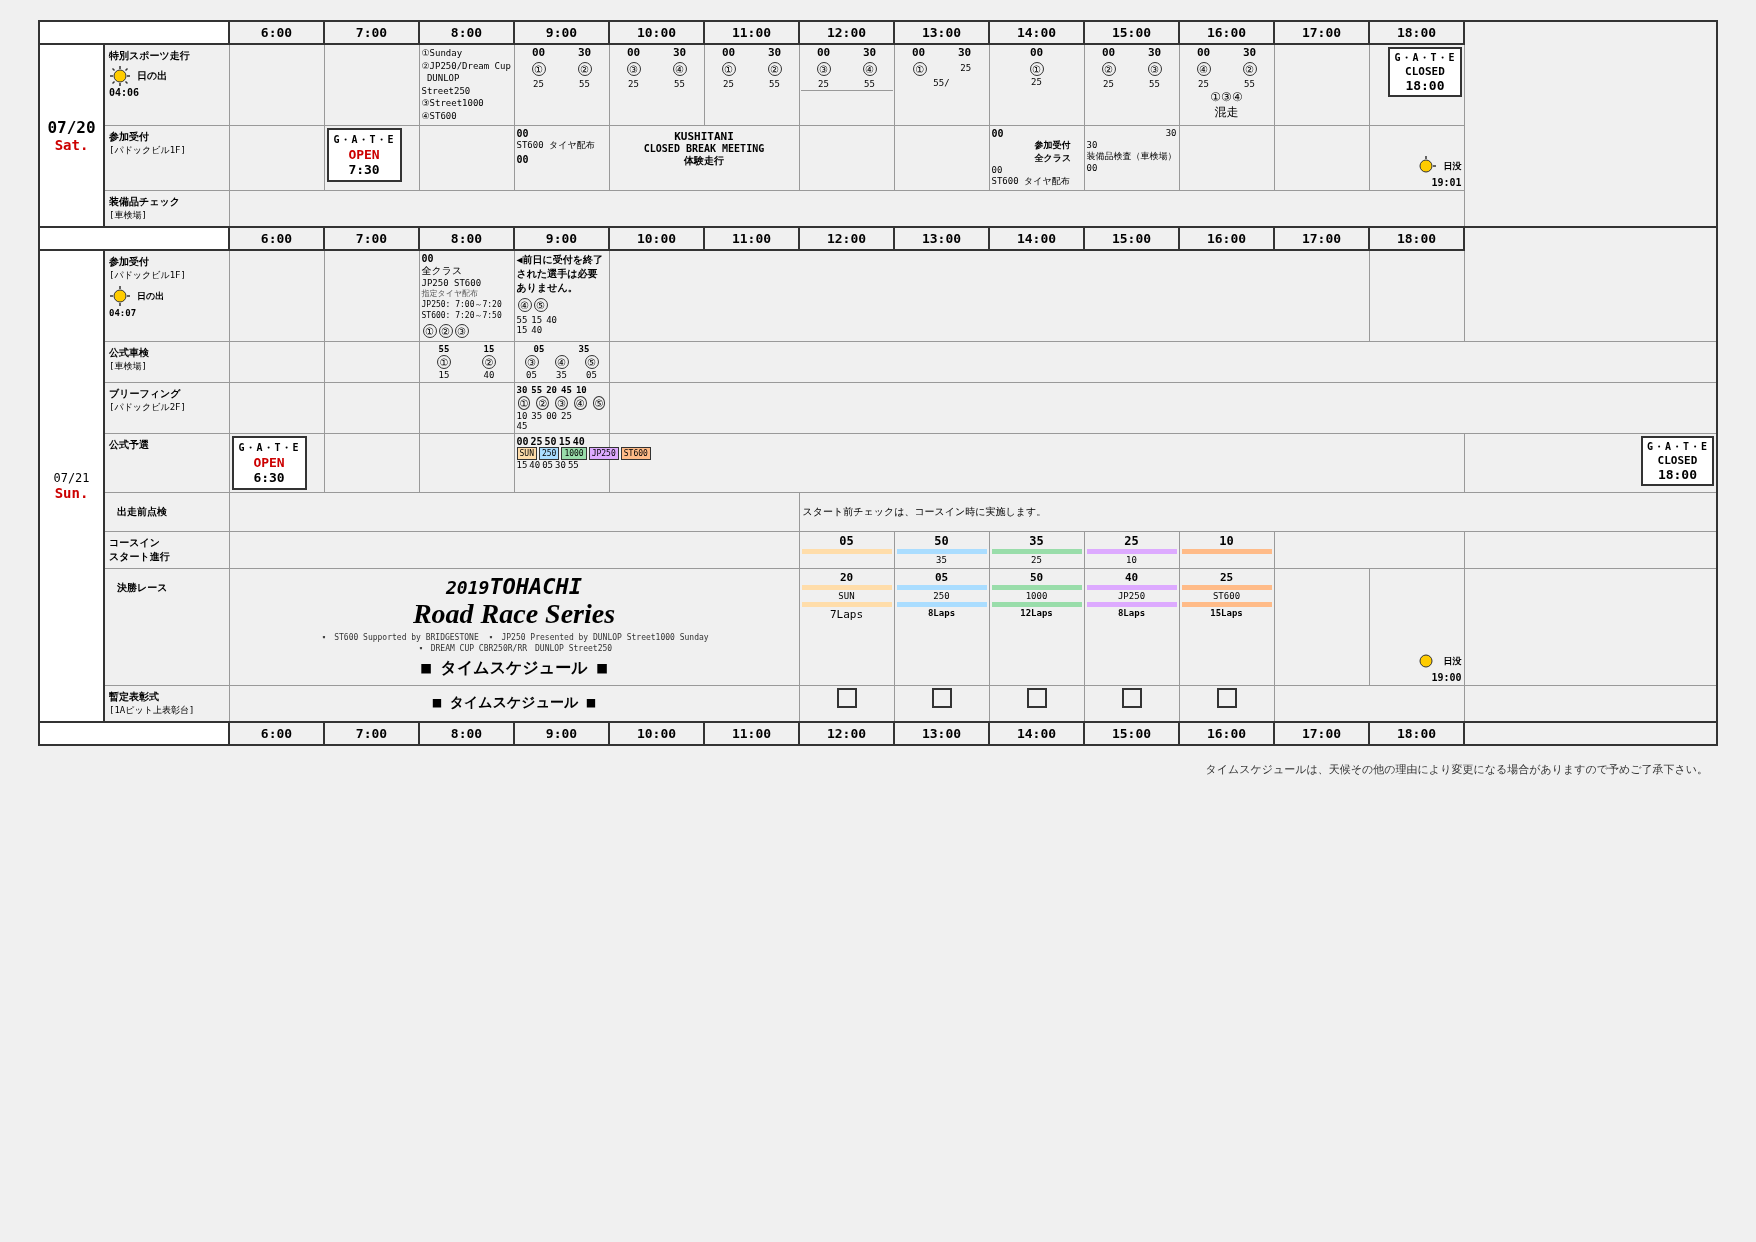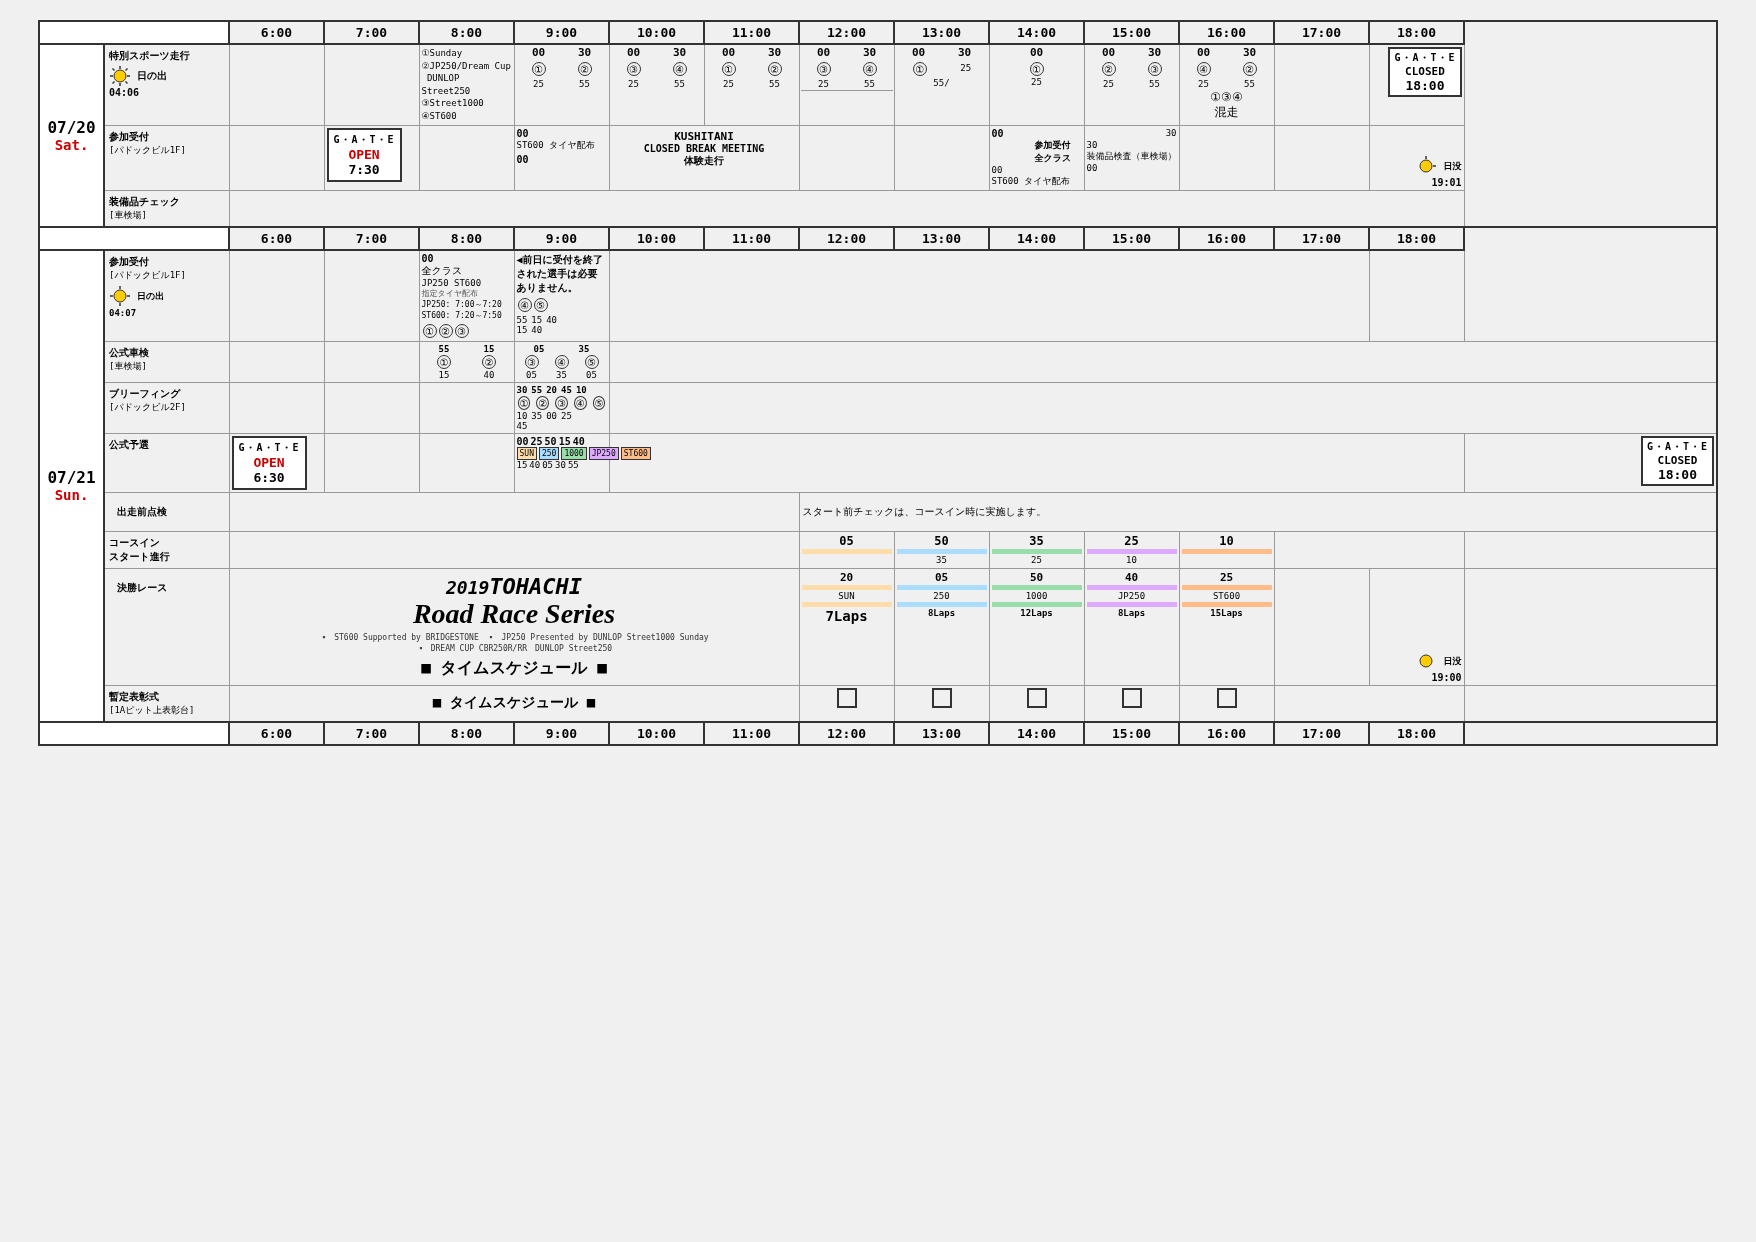--- a/index.html
+++ b/index.html
@@ -386,21 +386,21 @@
       <th style="border:2px solid #333;">13:00</th>
       <th style="border:2px solid #333;">14:00</th>
       <th style="border:2px solid #333;">15:00</th>
       <th style="border:2px solid #333;">16:00</th>
       <th style="border:2px solid #333;">17:00</th>
       <th style="border:2px solid #333;">18:00</th>
     </tr>
 
     <tr>
       <td rowspan="8" class="day-cell border-heavy" style="border:2px solid #333; text-align:center; vertical-align:middle; font-size:11px; font-weight:900; background:#fff; padding:4px;">
-        <span style="display:block; font-size:16px; font-weight:700;">07/21</span>
+        <span style="display:block; font-size:12px; font-weight:400;">07/21</span>
         <span style="display:block; font-size:14px; font-weight:900; color:#cc0000;">Sun.</span>
       </td>
       <td class="label-cell" style="border:1px solid #999; font-size:10px; font-weight:bold; padding:4px; vertical-align:top;">
         <div>参加受付</div>
         <div style="font-weight:normal; font-size:9px;">[パドックビル1F]</div>
         <div style="margin-top:3px;">
           <svg width="22" height="22" viewBox="0 0 22 22" style="vertical-align:middle;">
             <circle cx="11" cy="11" r="6" fill="#ffcc00" stroke="#333" stroke-width="1"></circle>
             <line x1="11" y1="1" x2="11" y2="4" stroke="#333" stroke-width="1.5"></line>
             <line x1="11" y1="18" x2="11" y2="21" stroke="#333" stroke-width="1.5"></line>
@@ -643,21 +643,21 @@
           ▪️ DREAM CUP CBR250R/RR　DUNLOP Street250
         </div>
         <div style="font-size:16px; font-weight:900; margin-top:4px;">■ タイムスケジュール ■</div>
       </td>
 
       <td style="border:1px solid #999; font-size:9px; padding:2px; text-align:center;">
         <div style="font-weight:bold; font-size:11px;">20</div>
         <div style="background:#ffddaa; height:5px; margin:1px 0;"></div>
         <div style="font-size:9px;">SUN</div>
         <div style="background:#ffddaa; height:5px; margin:1px 0;"></div>
-        <div style="font-size:14px; font-weight:bold;">7Laps</div>
+        <div style="font-size:11px; font-weight:normal;">7Laps</div>
       </td>
 
       <td style="border:1px solid #999; font-size:9px; padding:2px; text-align:center;">
         <div style="font-weight:bold; font-size:11px;">05</div>
         <div style="background:#aaddff; height:5px; margin:1px 0;"></div>
         <div style="font-size:9px;">250</div>
         <div style="background:#aaddff; height:5px; margin:1px 0;"></div>
         <div style="font-size:9px; font-weight:bold;">8Laps</div>
       </td>
 
@@ -740,14 +740,15 @@
       <th style="border:2px solid #333;">14:00</th>
       <th style="border:2px solid #333;">15:00</th>
       <th style="border:2px solid #333;">16:00</th>
       <th style="border:2px solid #333;">17:00</th>
       <th style="border:2px solid #333;">18:00</th>
     </tr>
 
   </tbody>
     </table>
 
+  <div class="footnote" style="margin-top:10px; text-align:right; font-size:11px; color:#333;">タイムスケジュールは、天候その他の理由により変更になる場合がありますので予めご了承下さい。</div>
 
 </div>
 
 </body></html>

